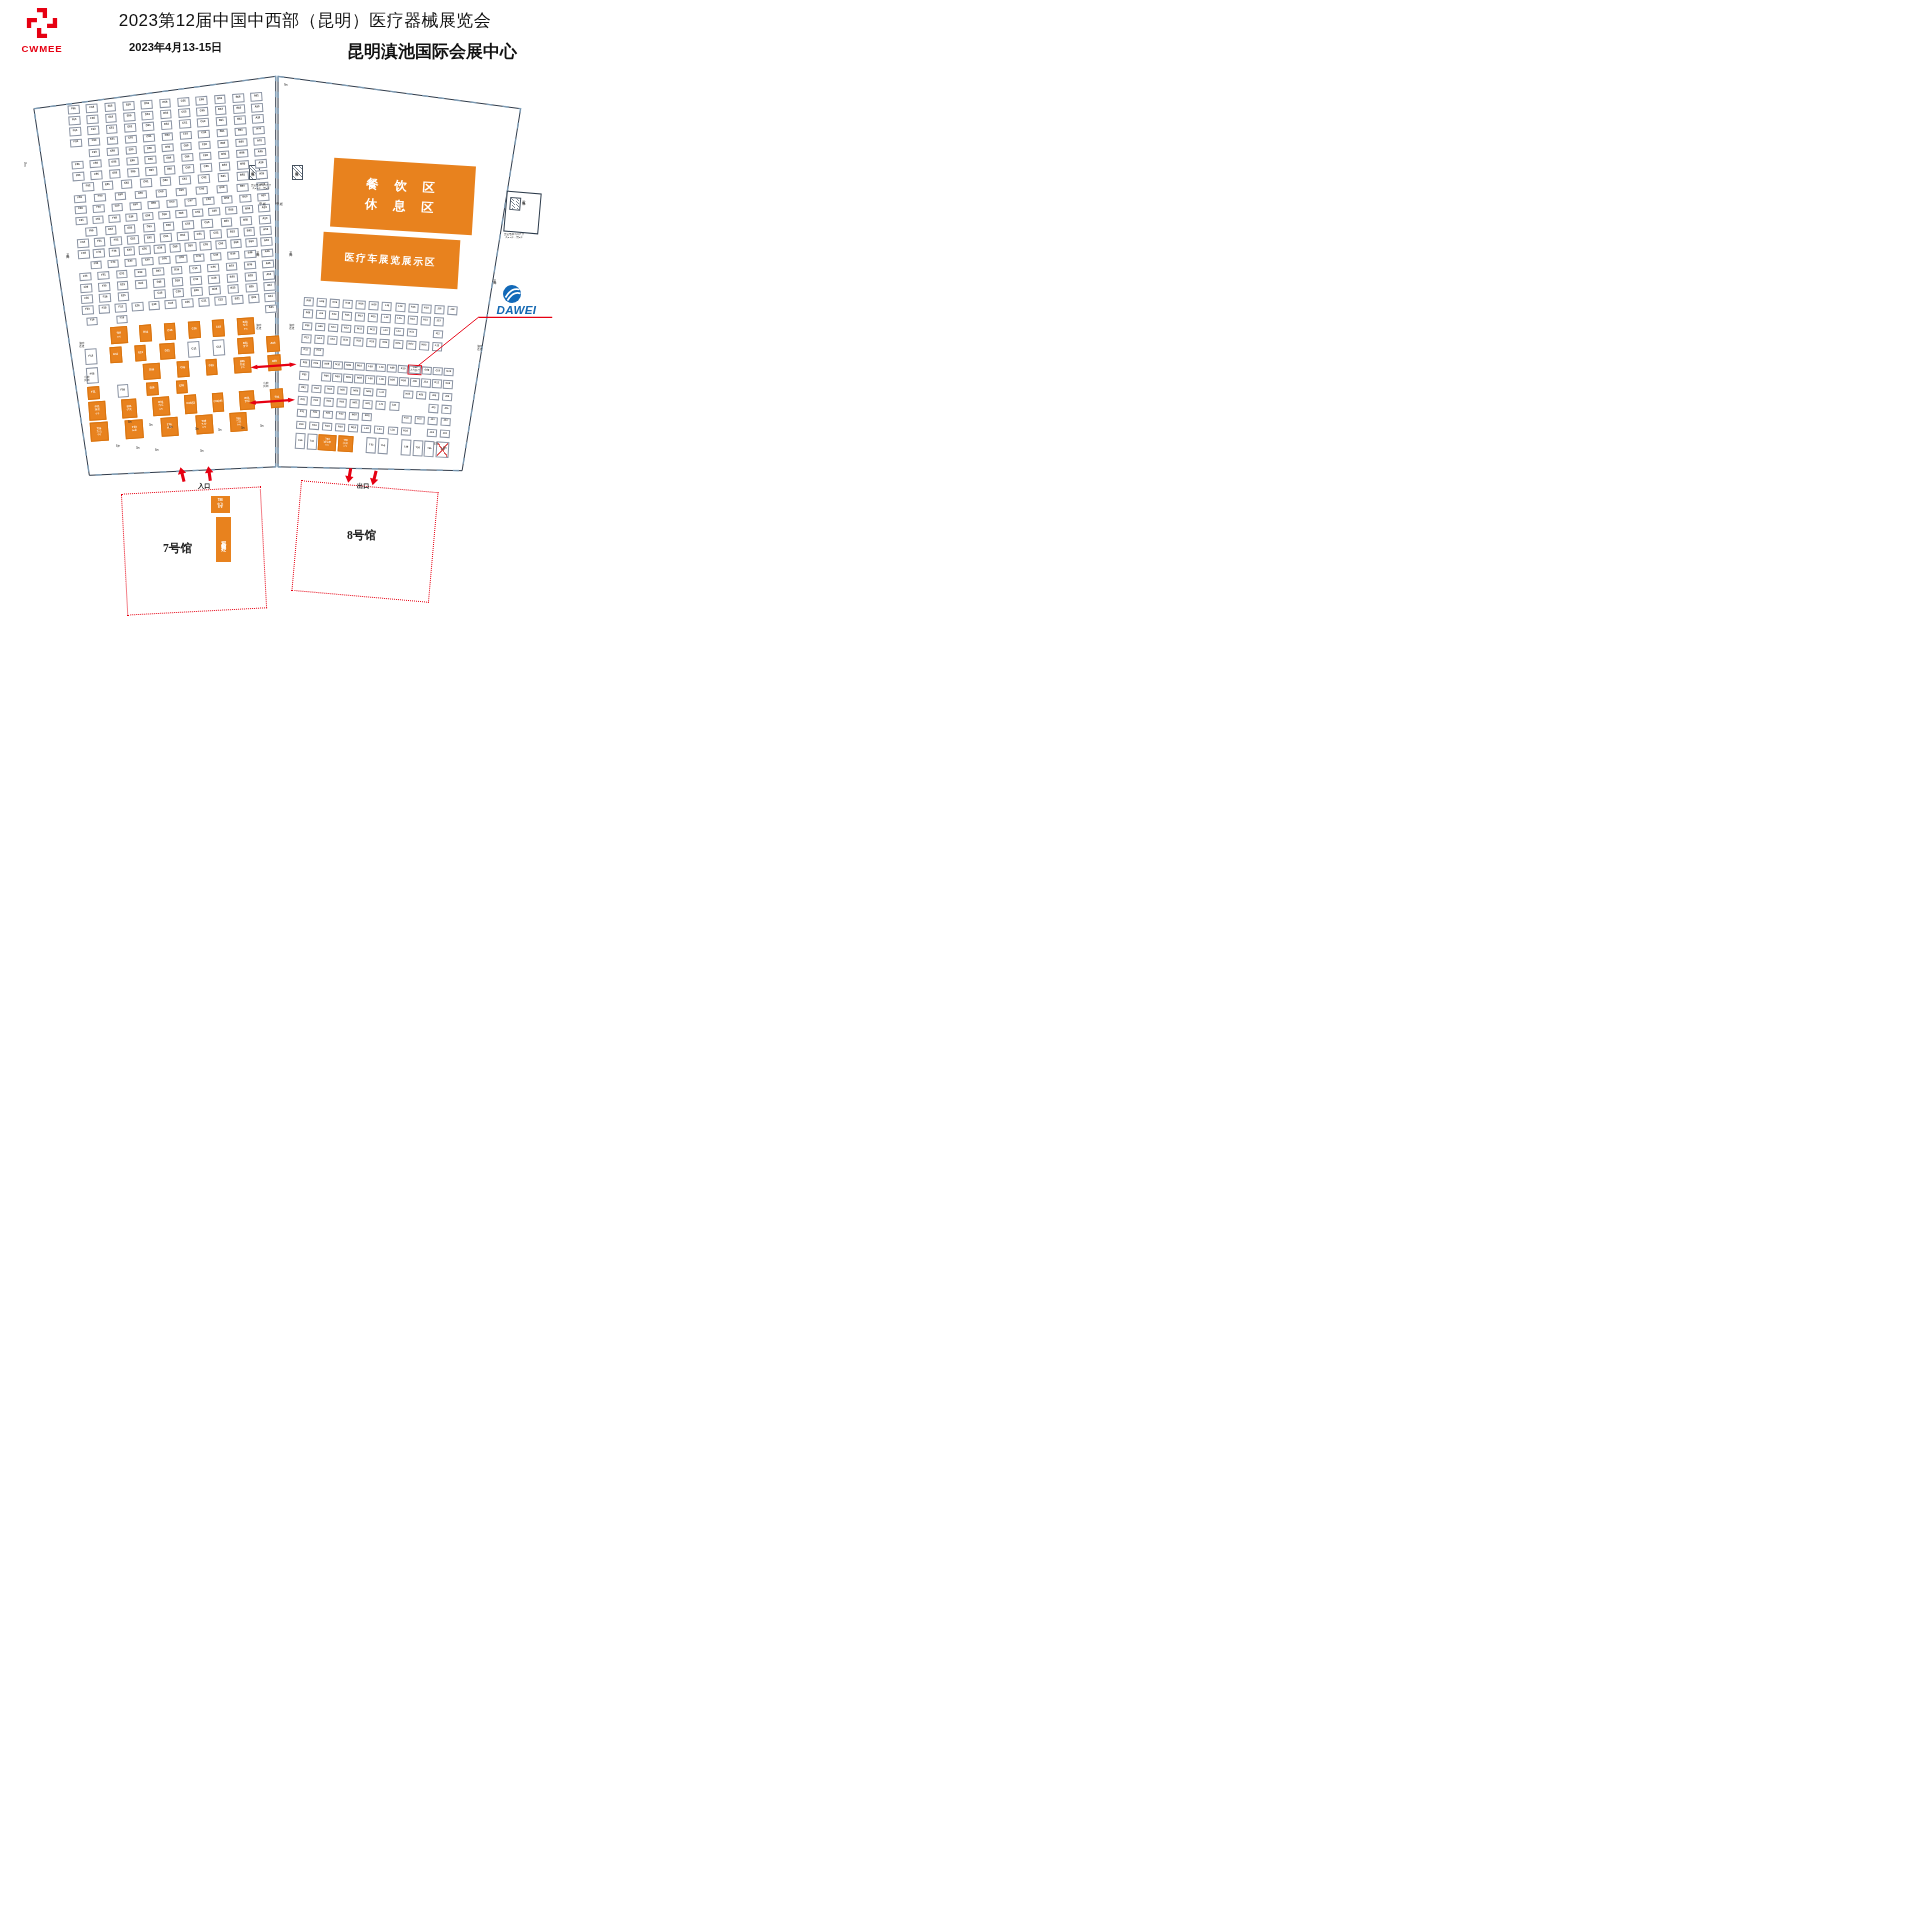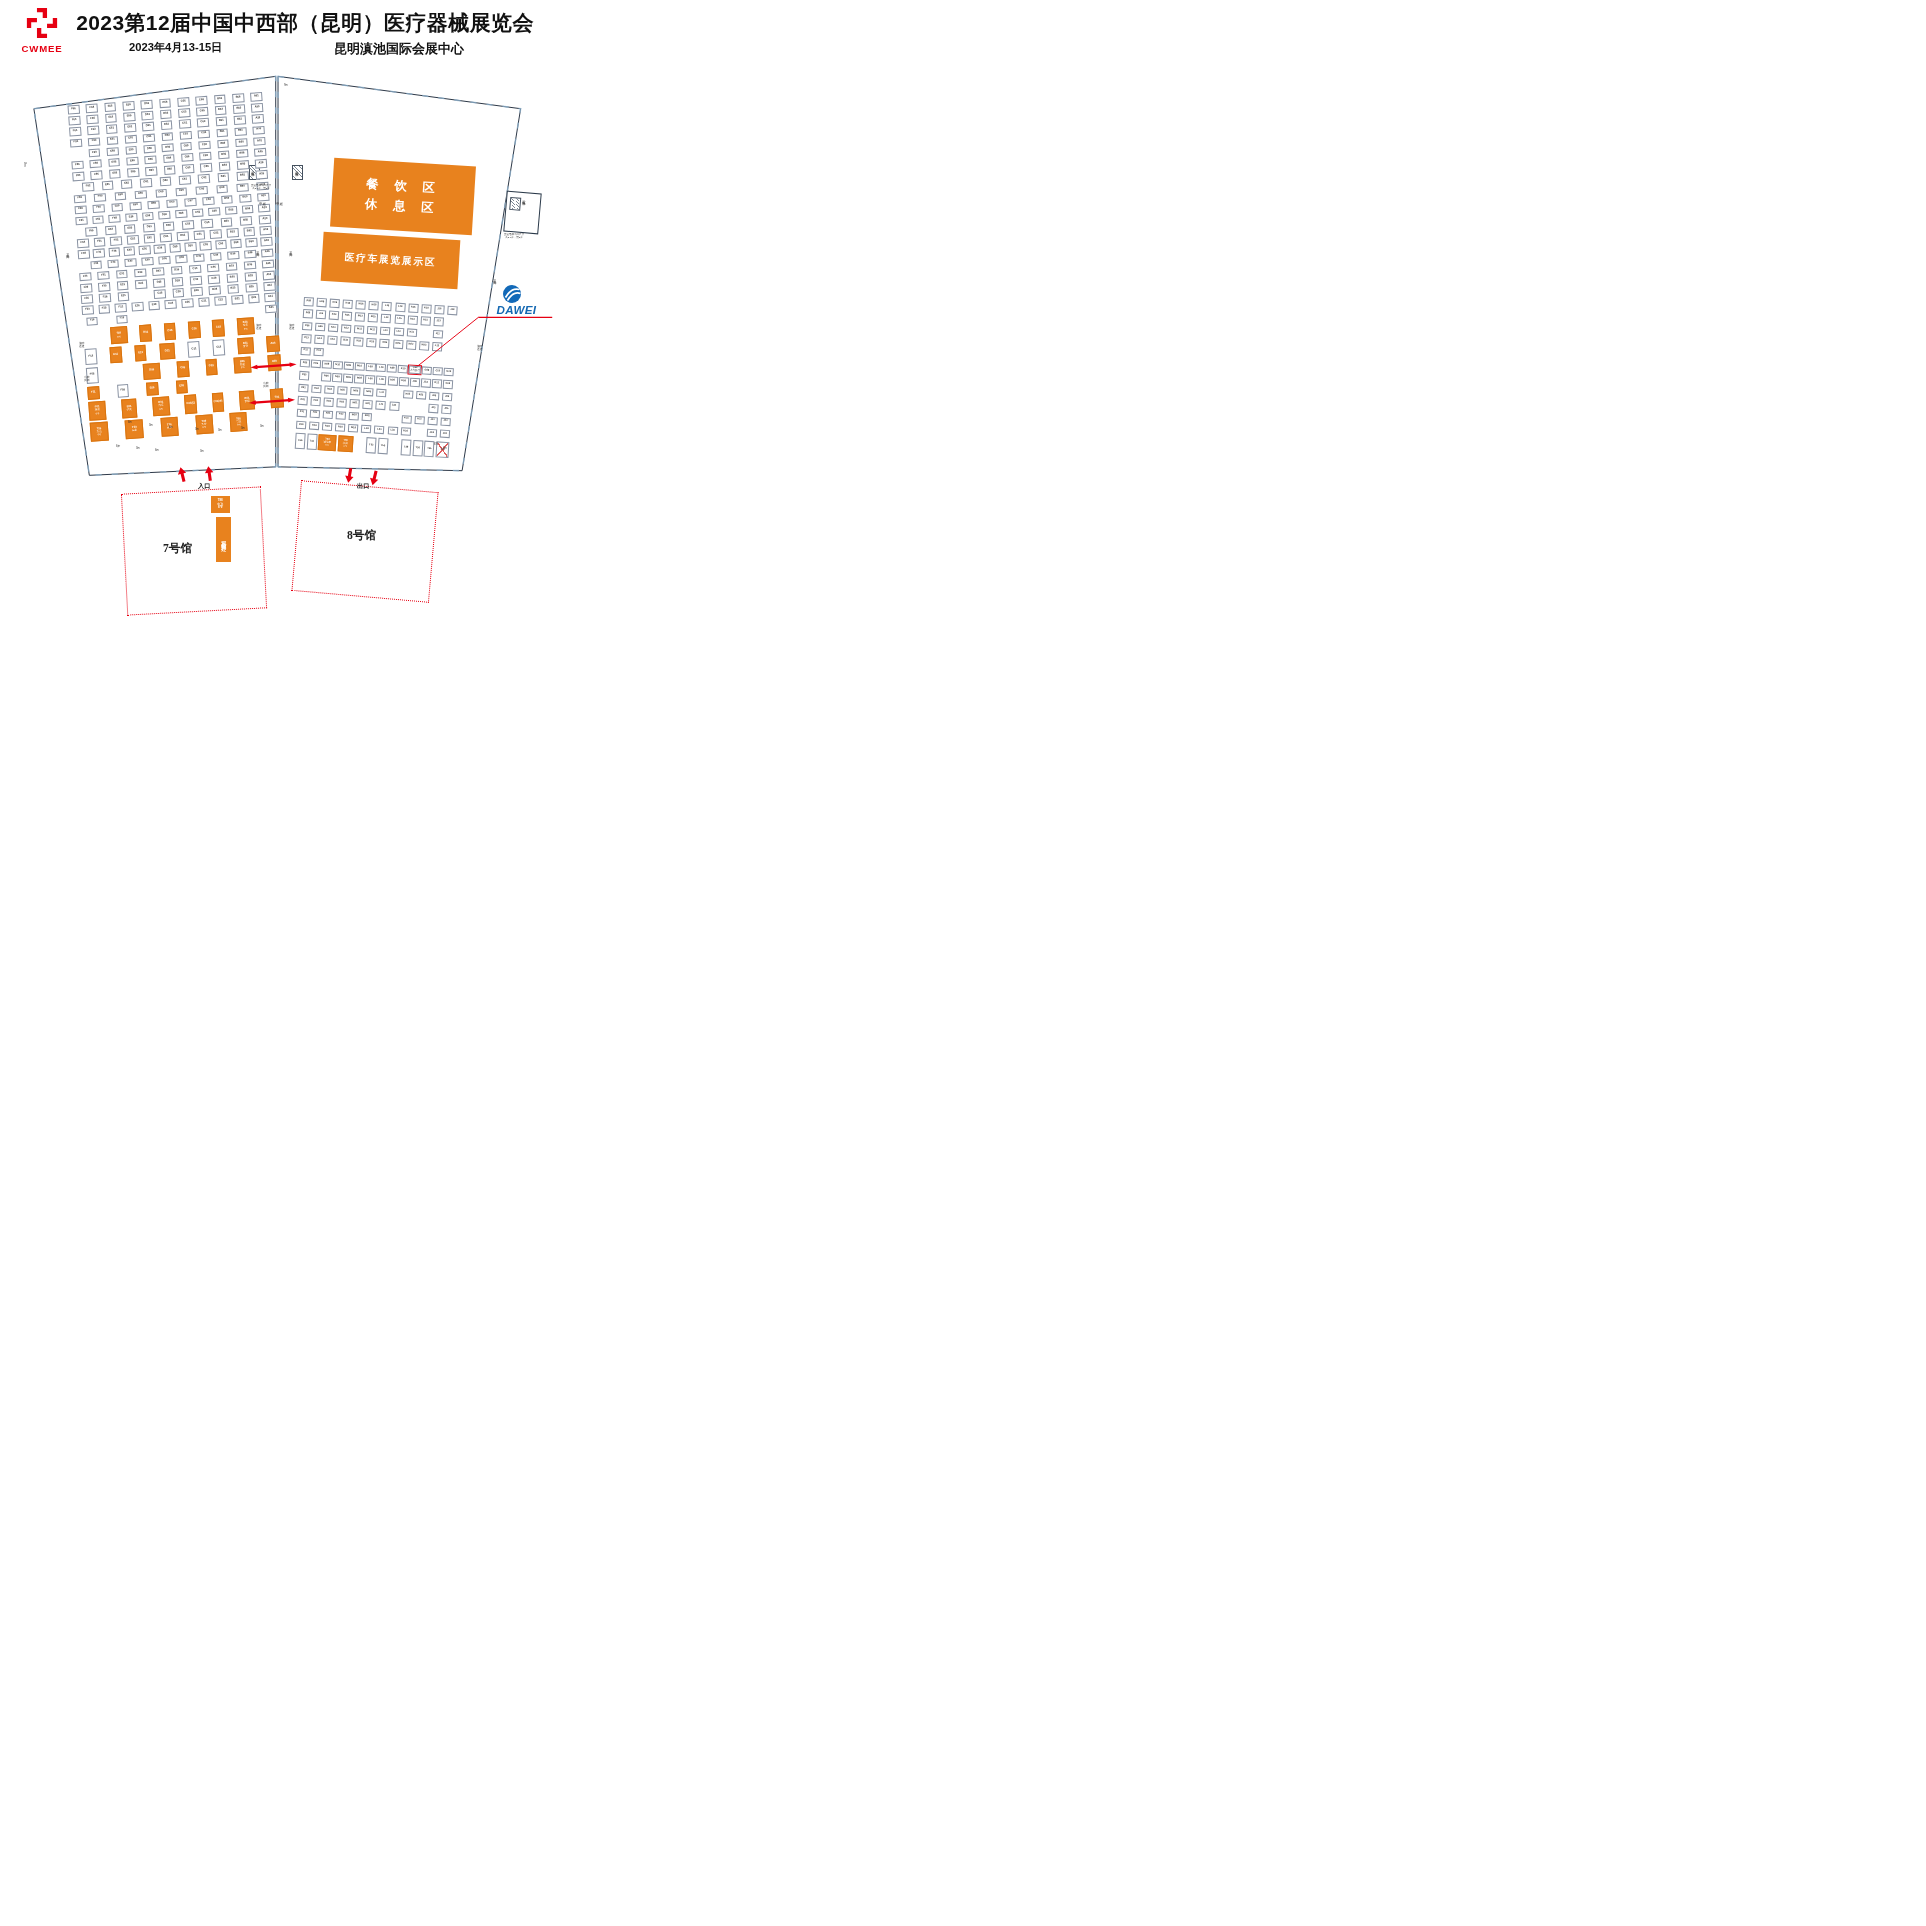--- a/index.html
+++ b/index.html
@@ -3,23 +3,23 @@
 <meta charset="utf-8">
 <style>
   html,body{margin:0;padding:0;background:#fff;}
   .canvas{position:relative;width:568px;height:616px;background:#fff;overflow:hidden;
           font-family:"Liberation Sans","DejaVu Sans",sans-serif;color:#111;}
   
   .hdr-logo-icon{position:absolute;left:24px;top:5.4px;width:36px;height:36px;}
   .hdr-logo-text{position:absolute;left:18.5px;top:43px;width:47px;text-align:center;
                  color:#e60012;font-weight:700;font-size:9.6px;letter-spacing:0.8px;}
   .hdr-title{position:absolute;left:75px;top:8.5px;width:460px;text-align:center;
-             font-size:21px;font-weight:700;letter-spacing:0.4px;}
+             font-size:17px;font-weight:400;letter-spacing:0.4px;}
   .hdr-date{position:absolute;left:129px;top:40px;font-size:11.2px;font-weight:800;}
-  .hdr-venue{position:absolute;left:334px;top:40px;font-size:13px;font-weight:800;}
+  .hdr-venue{position:absolute;left:347px;top:40px;font-size:17px;font-weight:800;}
   
   .svg-layer{position:absolute;left:0;top:0;width:568px;height:616px;pointer-events:none;}
   #svg-base{z-index:1;} #svg-top{z-index:6;}
   
   .booths{position:absolute;z-index:3;}
   #booths-left{left:67px;top:92px;width:195px;transform:rotate(-4deg);transform-origin:top right;}
   #booths-right{left:304px;top:297px;width:154px;transform:rotate(3.5deg);transform-origin:top left;}
   .brow{display:flex;justify-content:space-between;align-items:stretch;margin-bottom:2.7px;}
   #booths-right .brow{margin-bottom:3.9px;}
   .booth{box-sizing:border-box;display:flex;flex-direction:column;align-items:center;justify-content:center;

